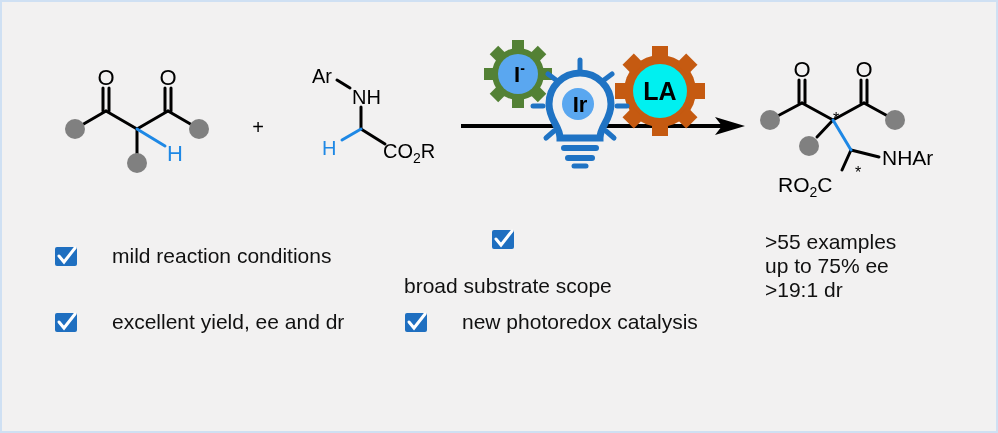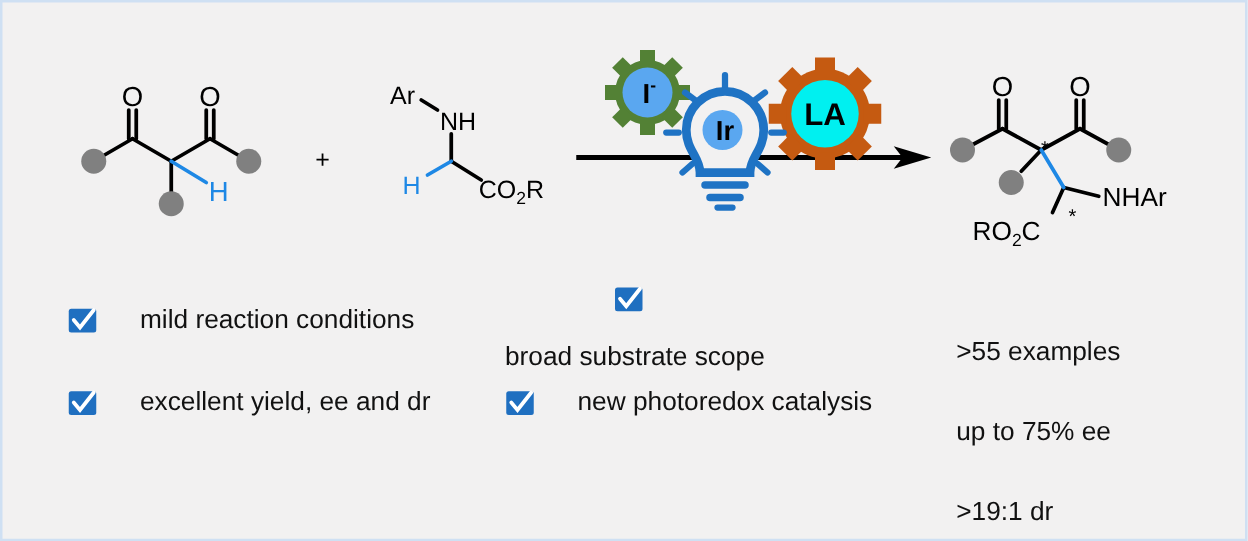--- a/index.html
+++ b/index.html
@@ -14,21 +14,21 @@
     position: absolute; display: flex; align-items: center;
     font-family: "Liberation Sans", sans-serif; font-size: 21px; color: #111; gap: 24px;
   }
   .check {
     width: 24px; height: 22px; margin-right: 10px; position: relative;
   }
   .stats {
     position: absolute; left: 765px; top: 230px;
     font-family: "Liberation Sans", sans-serif; font-size: 21px; line-height: 24px; color: #111;
   }
-  .stats div { white-space: nowrap; margin-top: 40px; }
+  .stats div { white-space: nowrap; }
 </style>
 </head>
 <body>
 
 <div class="frame"></div>
 
 <svg width="998" height="433" viewBox="0 0 998 433">
 
   <g stroke="#000" stroke-width="3" fill="none" stroke-linecap="round">
     <line x1="75" y1="129" x2="106" y2="111"></line>

